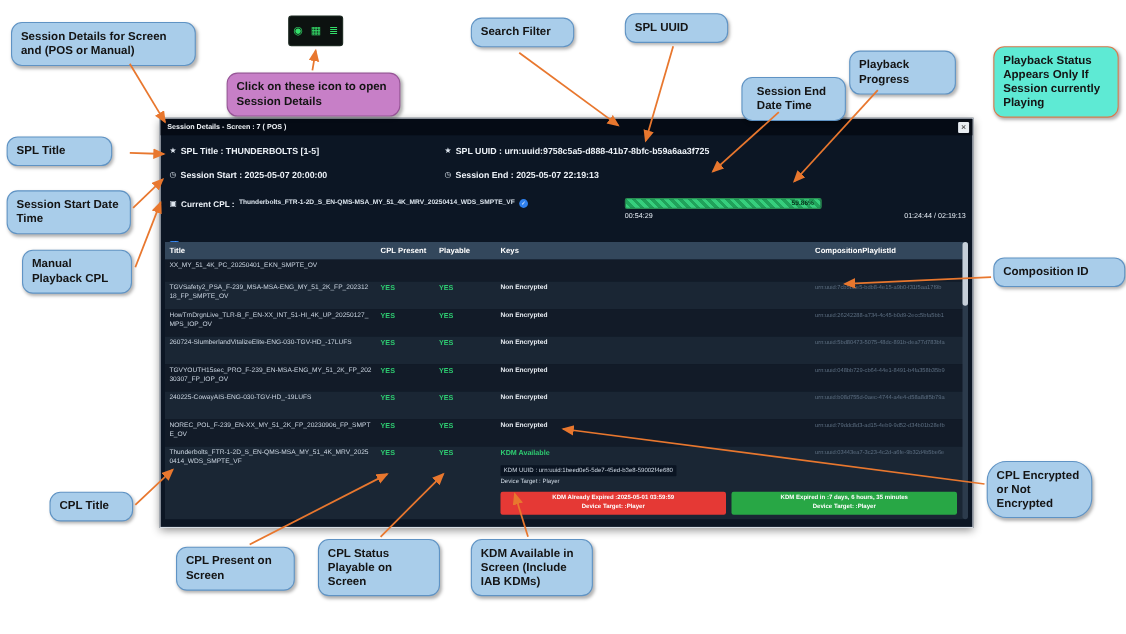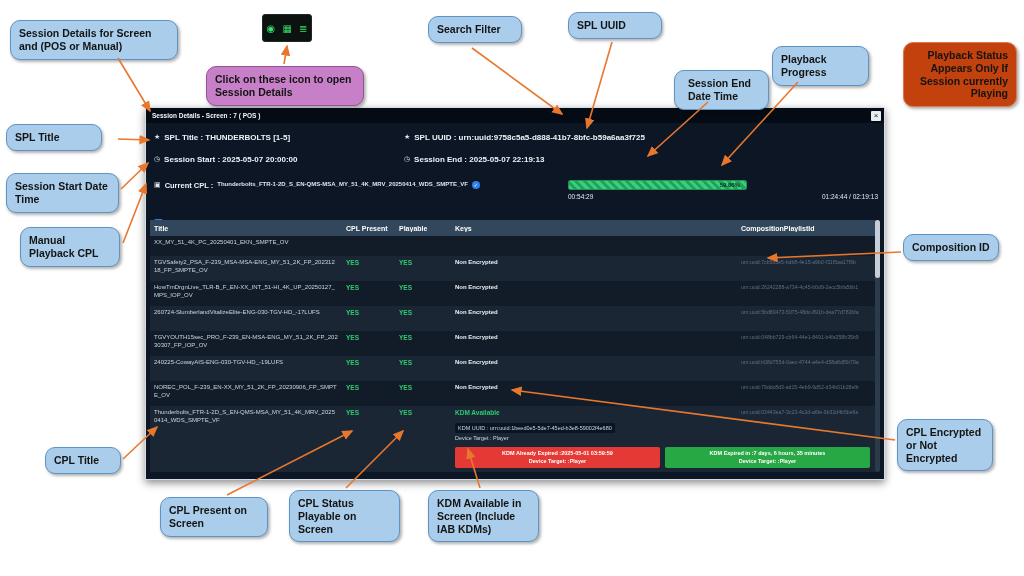--- a/index.html
+++ b/index.html
@@ -4,21 +4,21 @@
 <style>
   * { margin:0; padding:0; box-sizing:border-box; }
   body { width:1024px; height:576px; background:#ffffff; font-family:"Liberation Sans","DejaVu Sans",sans-serif; overflow:hidden; }
   #stage { position:relative; width:1024px; height:576px; background:#fff; }
 
   
   .callout { position:absolute; background:#a9cdea; border:1px solid #5f93c4; border-radius:10px;
              padding:6px 8px; font-size:10.5px; font-weight:600; color:#141414; line-height:1.22;
              box-shadow:1.5px 2px 3px rgba(0,0,0,.3); z-index:5; }
   .callout.purple { background:#c77fc7; border-color:#965496; }
-  .callout.orange { background:#c2410c; border-color:#d87a4e;text-align:right; }
+  .callout.orange { background:#5eead4; border-color:#d87a4e; }
 
   
   .iconbox { position:absolute; left:262px; top:14px; width:50px; height:28px; background:#0c1210;
              border:1px solid #1d2a22; border-radius:3px; display:flex; align-items:center;
              justify-content:space-around; z-index:5; }
   .iconbox span { color:#35e06b; font-size:10px; }
 
   
   #dialog { position:absolute; left:145px; top:107px; width:740px; height:373px; background:#0c1624;
             border:1px solid #d7dde4; box-shadow:0 3px 8px rgba(0,0,0,.45); z-index:2; color:#dfe7f0; }
@@ -88,22 +88,22 @@
   <div class="callout" style="left:10px; top:20px; width:168px;">Session Details for Screen and (POS or Manual)</div>
   <div class="callout" style="left:428px; top:16px; width:94px;">Search Filter</div>
   <div class="callout" style="left:568px; top:12px; width:94px;">SPL UUID</div>
   <div class="callout" style="left:674px; top:70px; width:95px;padding-left:13px;">Session End Date Time</div>
   <div class="callout" style="left:772px; top:46px; width:97px;">Playback Progress</div>
   <div class="callout orange" style="left:903px; top:42px; width:114px;">Playback Status Appears Only If Session currently Playing</div>
   <div class="callout" style="left:6px; top:124px; width:96px;">SPL Title</div>
   <div class="callout" style="left:6px; top:173px; width:113px;">Session Start Date Time</div>
   <div class="callout" style="left:20px; top:227px; width:100px;">Manual Playback CPL</div>
   <div class="callout" style="left:45px; top:447px; width:76px;">CPL Title</div>
-  <div class="callout" style="left:903px; top:234px; width:96px;">Composition ID</div>
-  <div class="callout" style="left:897px; top:419px; width:96px;">CPL Encrypted or Not Encrypted</div>
+  <div class="callout" style="left:903px; top:234px; width:120px;">Composition ID</div>
+  <div class="callout" style="left:897px; top:419px; width:96px;border-radius:18px;">CPL Encrypted or Not Encrypted</div>
   <div class="callout" style="left:160px; top:497px; width:108px;">CPL Present on Screen</div>
   <div class="callout" style="left:289px; top:490px; width:111px;border-radius:10px;">CPL Status Playable on Screen</div>
   <div class="callout" style="left:428px; top:490px; width:111px;">KDM Available in Screen (Include IAB KDMs)</div>
 
   <div class="iconbox">
     <span>◉</span>
     <span>▦</span>
     <span>≣</span>
   </div>
 

